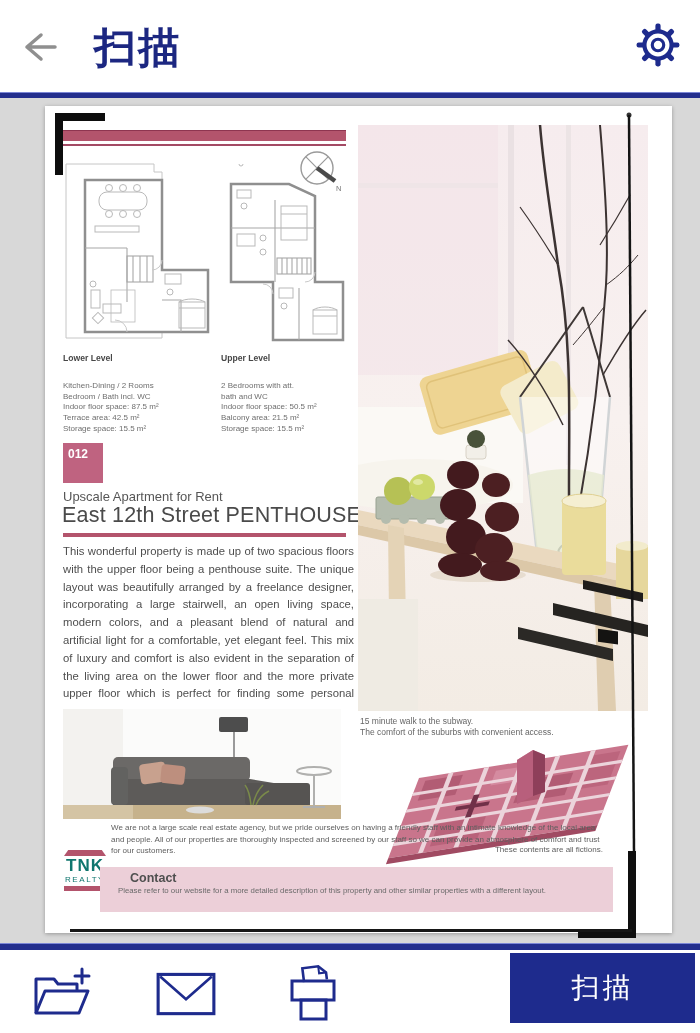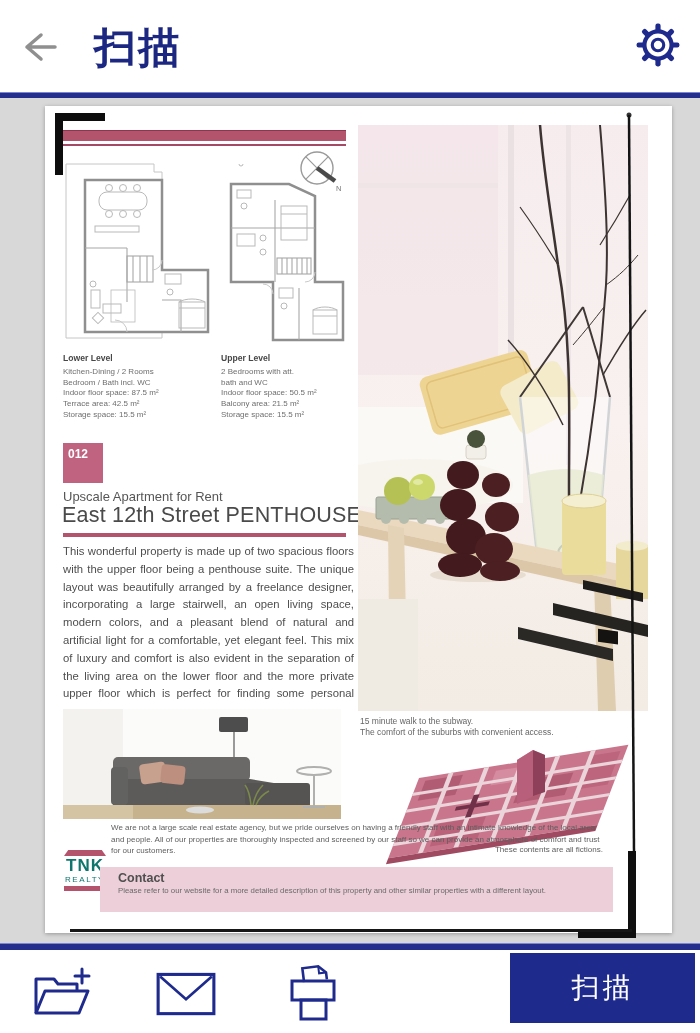--- a/index.html
+++ b/index.html
@@ -26,21 +26,21 @@
   .topbar { left:18px; top:24px; width:283px; height:11px; background:#b3546c; border-top:1.5px solid #8e3550; }
   .topbar-line { left:18px; top:38px; width:283px; height:2px; background:#a34a64; }
 
   .plan1 { left:16px; top:46px; }
   .plan2 { left:176px; top:58px; }
   .compass { left:250px; top:42px; }
 
   .plabel { top:247px; font-size:8px; color:#6e6e6e; line-height:10.8px; }
   .plabel.c1 { left:18px; width:152px; }
   .plabel.c2 { left:176px; width:132px; }
-  .plabel b { display:block; position:static; font-size:8.6px; color:#474747; margin-bottom:3px; }
+  .plabel b { display:block; position:static; font-size:8.6px; color:#474747; margin-bottom:17px; }
   .plabel span { position:static; display:block; }
 
   .badge { left:18px; top:337px; width:40px; height:40px; background:#bf6380; color:#fff;
     font-size:12px; font-weight:bold; padding:4px 0 0 5px; }
   .subttl { left:18px; top:383px; font-size:13px; color:#565656; }
   .bigttl { left:17px; top:397px; font-size:21.5px; color:#4a4a4a; letter-spacing:.2px; }
   .pinkrule { left:18px; top:427px; width:283px; height:4px; background:#b3546c; }
   .body-par { left:18px; top:437px; width:291px; font-size:11.3px; line-height:17.8px;
     color:#4e4e4e; text-align:justify; }
 
@@ -57,21 +57,21 @@
   .tnk .bar1 { height:6px; background:#b3546c; clip-path:polygon(10% 0,90% 0,100% 100%,0 100%); margin-bottom:1px; }
   .tnk .t1 { font-size:17px; font-weight:bold; letter-spacing:1px; line-height:18px; }
   .tnk .t2 { font-size:8px; letter-spacing:1.6px; line-height:9px; margin-bottom:2px; }
   .tnk .bar2 { height:5px; background:#b3546c; }
 
   .about { left:66px; top:716px; width:492px; font-size:8px; line-height:11.5px; color:#5e5e5e; }
   .fictions { left:66px; top:739px; width:492px; font-size:8px; color:#5e5e5e; text-align:right;padding-left:32px; }
 
   .contact { left:55px; top:761px; width:513px; height:45px; background:#eccfd8; }
   .contact * { position:static; display:block; }
-  .contact h3 { font-size:12.5px; color:#4f4f4f; font-weight:bold; margin:4px 0 1px 18px; }
+  .contact h3 { font-size:12.5px; color:#4f4f4f; font-weight:bold; margin:4px 0 1px 30px; }
   .contact p { font-size:7.8px; color:#6a6a6a; line-height:10px; margin-left:18px; }
 
   .scanmarks { left:0; top:0; pointer-events:none; }
 
   
   .toolbar { position:absolute; left:0; top:950px; width:700px; height:83px; background:#fff; }
   .tb-btn { position:absolute; top:13px; width:64px; height:60px; cursor:pointer; }
   .tb-folder { left:30px; } .tb-mail { left:154px; } .tb-print { left:281px; }
   .scan-btn { position:absolute; left:510px; top:3px; width:185px; height:70px; background:#1e2b8d;
     color:#fff; font-size:28px; display:flex; align-items:center; justify-content:center;

